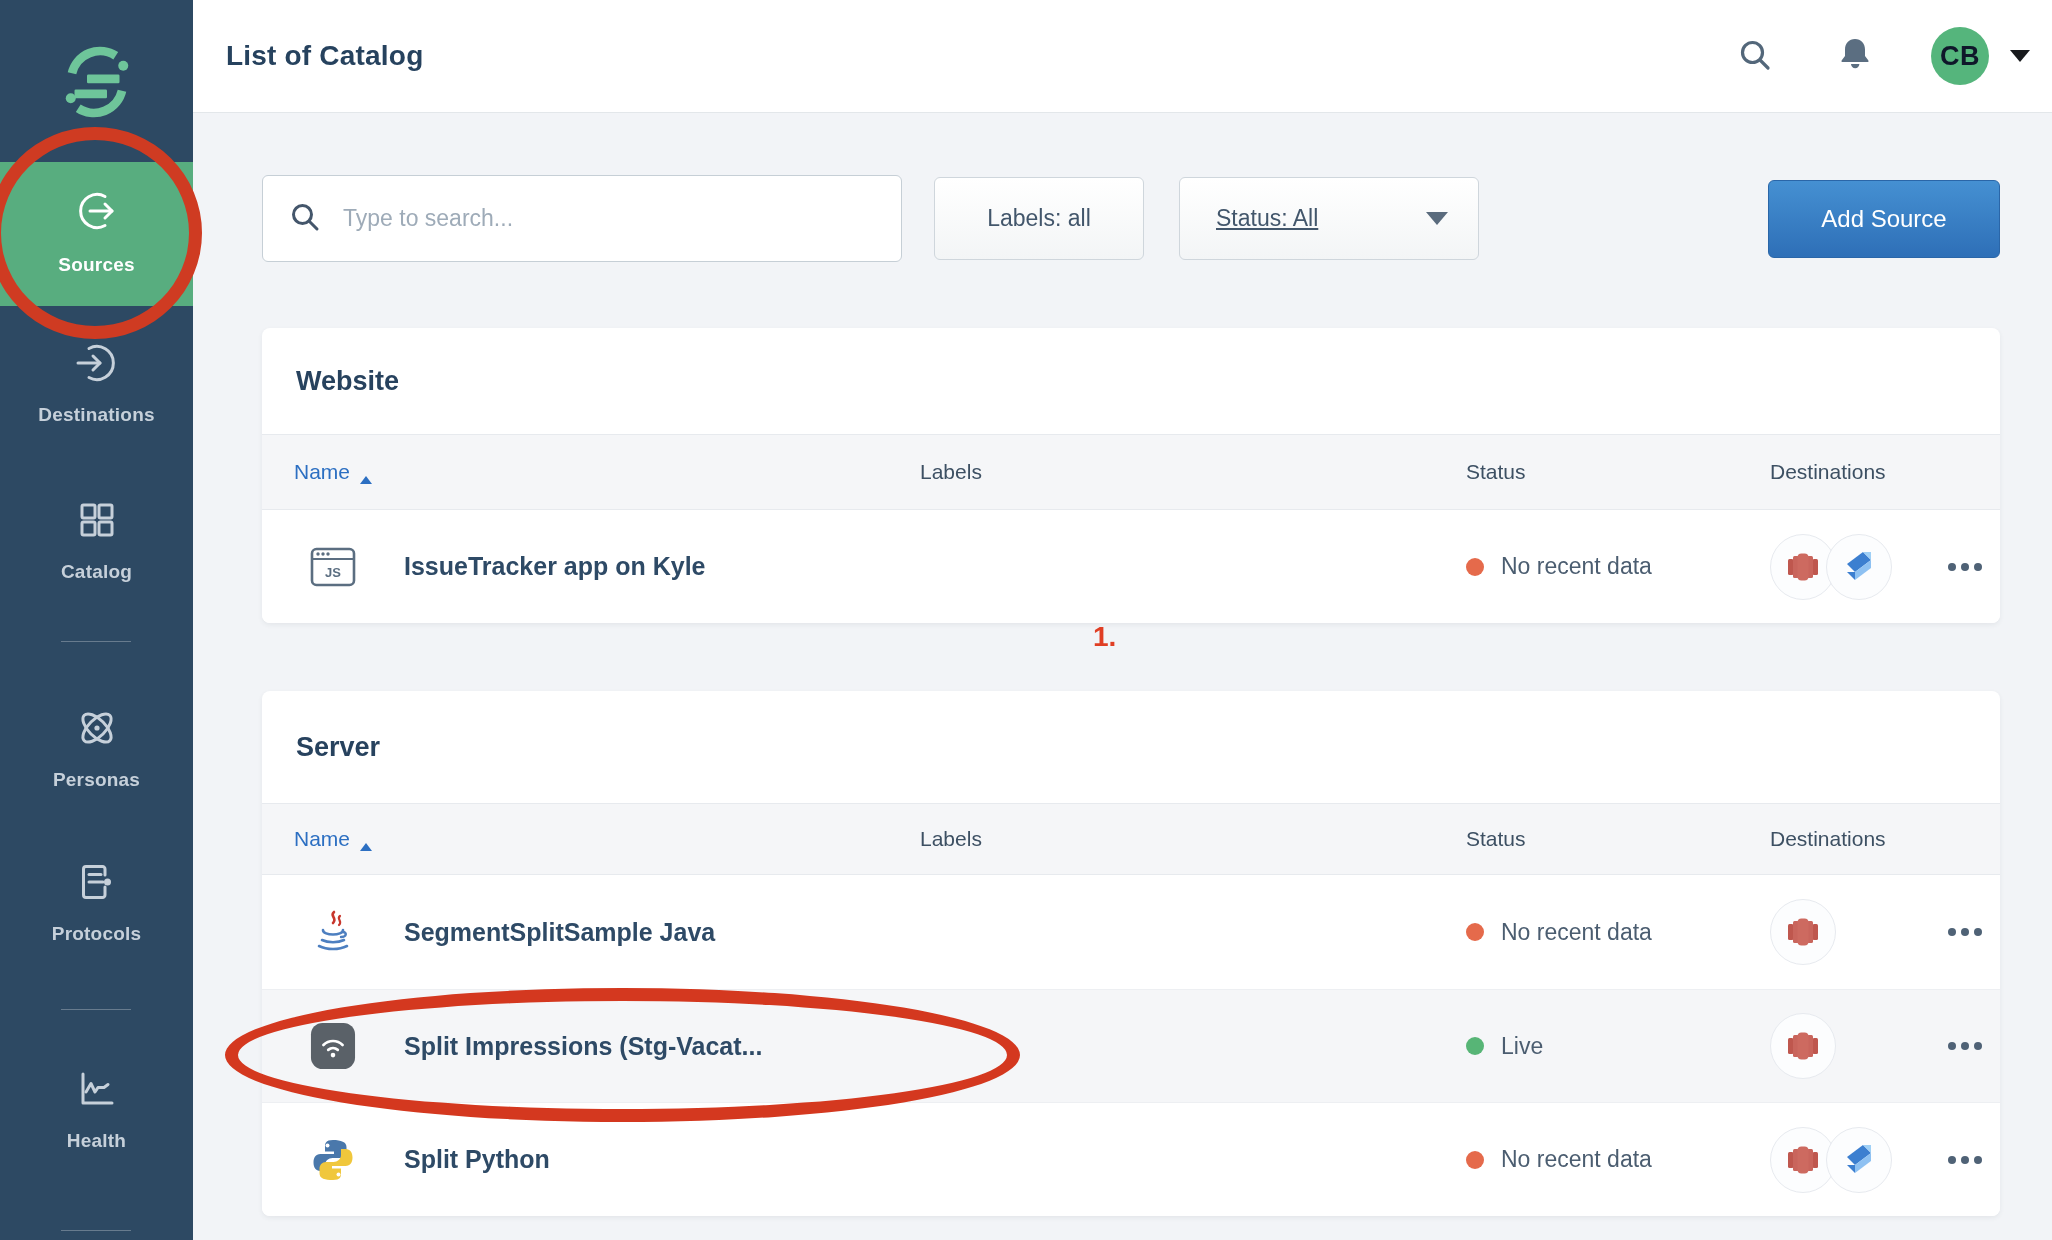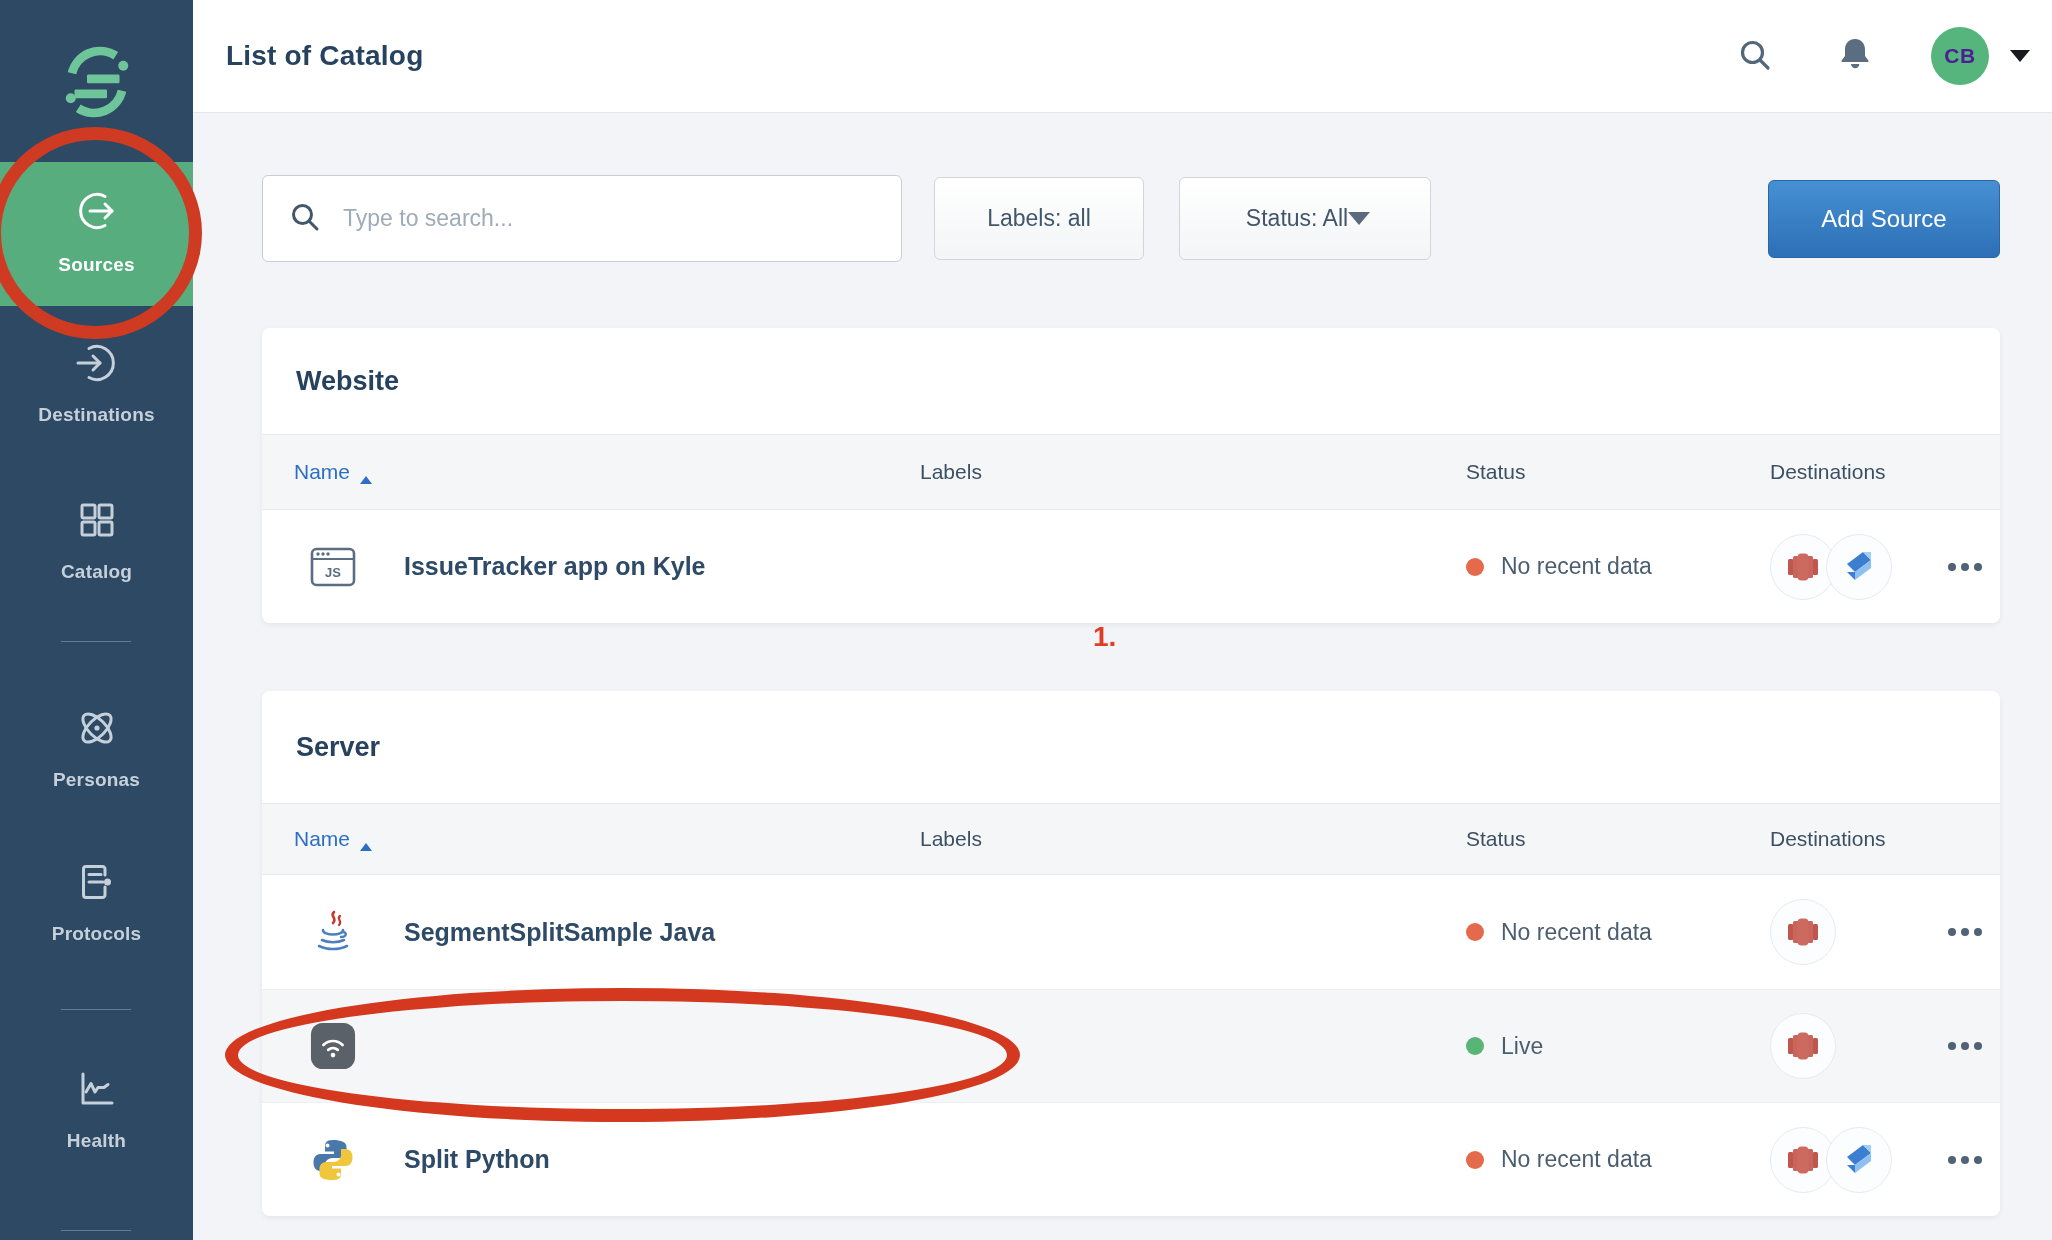--- a/index.html
+++ b/index.html
@@ -35,22 +35,22 @@
   .topbar {
     height:113px; background:#ffffff; border-bottom:1px solid #e3e7ea;
     display:flex; align-items:center; padding:0 22px 0 33px; flex:0 0 113px;
   }
   .page-title { font-size:28px; font-weight:700; color:#26425e; letter-spacing:.2px; }
   .topbar-right { margin-left:auto; display:flex; align-items:center; }
   .icon-btn { background:none; border:none; cursor:pointer; display:flex; align-items:center; }
   .search-btn { margin-right:62px; }
   .bell-btn { margin-right:56px; }
   .avatar {
-    width:58px; height:58px; border-radius:50%; background:#55b57c; color:#4c1d95;
-    font-size:21px; font-weight:700; display:flex; align-items:center; justify-content:center;
+    width:58px; height:58px; border-radius:50%; background:#55b57c; color:#0f172a;
+    font-size:27px; font-weight:700; display:flex; align-items:center; justify-content:center;
     letter-spacing:.5px; cursor:pointer; margin-right:21px;
   }
   .caret-down { width:0; height:0; border-left:10px solid transparent; border-right:10px solid transparent;
     border-top:12px solid #17191c; cursor:pointer; }
 
   .content { position:relative; flex:1; padding:0 52px 0 69px; background:#f2f4f7; }
 
   
   .toolbar { margin-top:62px; display:flex; align-items:center; height:87px; }
   .search-box {
@@ -62,21 +62,21 @@
     border:none; outline:none; flex:1; margin-left:22px; font-size:23px;
     font-family:inherit; color:#3d5268; background:transparent;
   }
   .search-box input::placeholder { color:#9eabb8; }
   .pill-btn {
     height:83px; background:linear-gradient(#ffffff,#f3f5f6); border:1px solid #cfd6dc;
     border-radius:6px; font-size:23px; color:#42566b; font-family:inherit; cursor:pointer;
     display:flex; align-items:center; justify-content:center;
   }
   .labels-btn { width:210px; margin-left:32px; }
-  .status-btn { width:252px; margin-left:35px; padding:0 30px 0 36px; }
+  .status-btn { width:300px; margin-left:35px; justify-content:space-between; padding:0 30px 0 36px;text-decoration:underline; }
   .status-caret { width:0; height:0; border-left:11px solid transparent; border-right:11px solid transparent;
     border-top:13px solid #5a6b7d; }
   .add-btn {
     margin-left:auto; width:232px; height:78px; border:1px solid #2a66a8; border-radius:6px;
     background:linear-gradient(#4590d2,#2e6fb7); color:#fff; font-size:24px; font-family:inherit;
     cursor:pointer;
   }
 
   
   .card { background:#fff; border-radius:8px; box-shadow:0 2px 5px rgba(40,50,70,.07); overflow:visible; }
@@ -395,20 +395,21 @@
       <div class="trow highlight">
         <div class="cell-name">
           <span class="src-icon">
             <svg viewBox="0 0 48 48" width="48" height="48">
               <rect x="1" y="0" width="46" height="48" rx="12" fill="#5a6168"></rect>
               <path d="M14 23 a14 14 0 0 1 20 0" fill="none" stroke="#ffffff" stroke-width="2.8" stroke-linecap="round"></path>
               <path d="M19 28 a8 8 0 0 1 10 0" fill="none" stroke="#ffffff" stroke-width="2.8" stroke-linecap="round"></path>
               <circle cx="24" cy="33.5" r="2.4" fill="#ffffff"></circle>
             </svg>
           </span>
+          <span class="src-name">Split Impressions (Stg-Vacat...</span>
         </div>
         <div></div>
         <div class="cell-status">
           <span class="dot live"></span>
           <span>Live</span>
         </div>
         <div class="cell-dest">
           <span class="dest-badge">
             <svg viewBox="0 0 36 36" width="36" height="36">
               <rect x="3" y="10" width="5.5" height="16" rx="1.5" fill="#bf574e"></rect>

